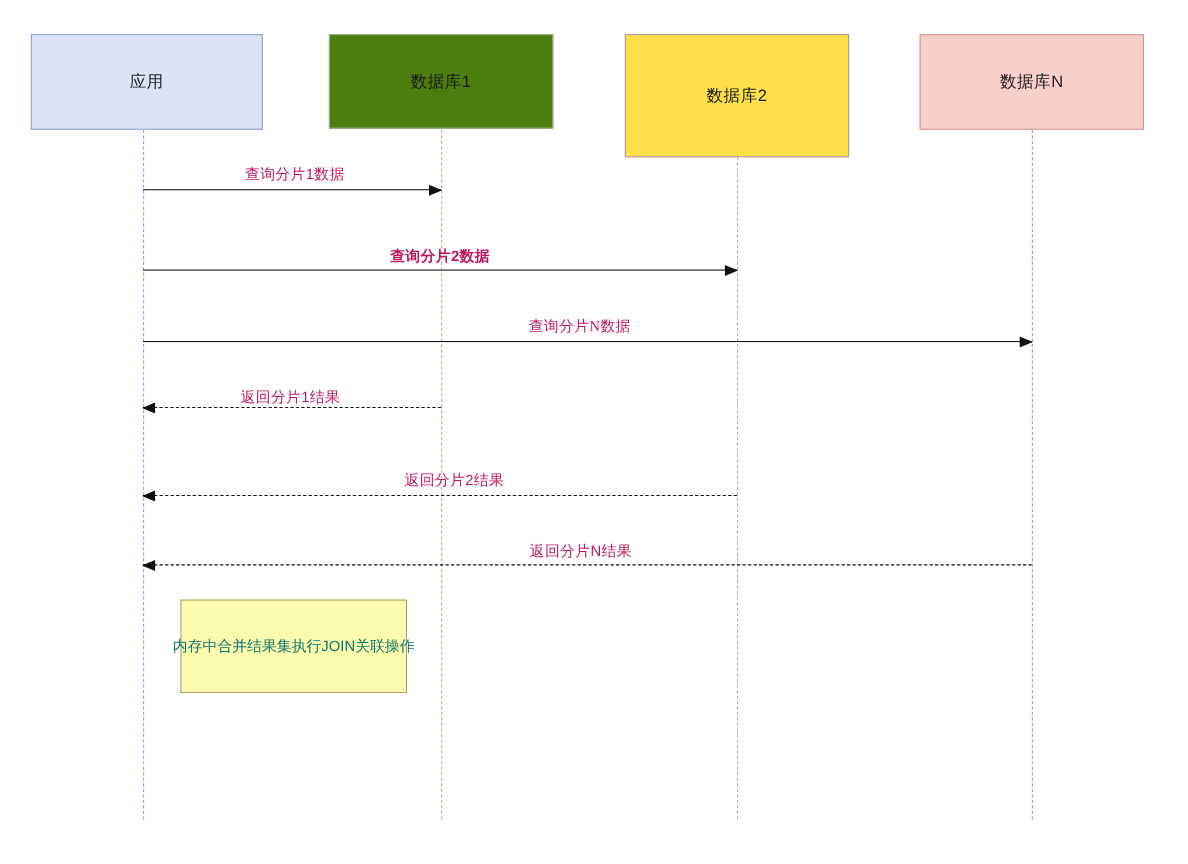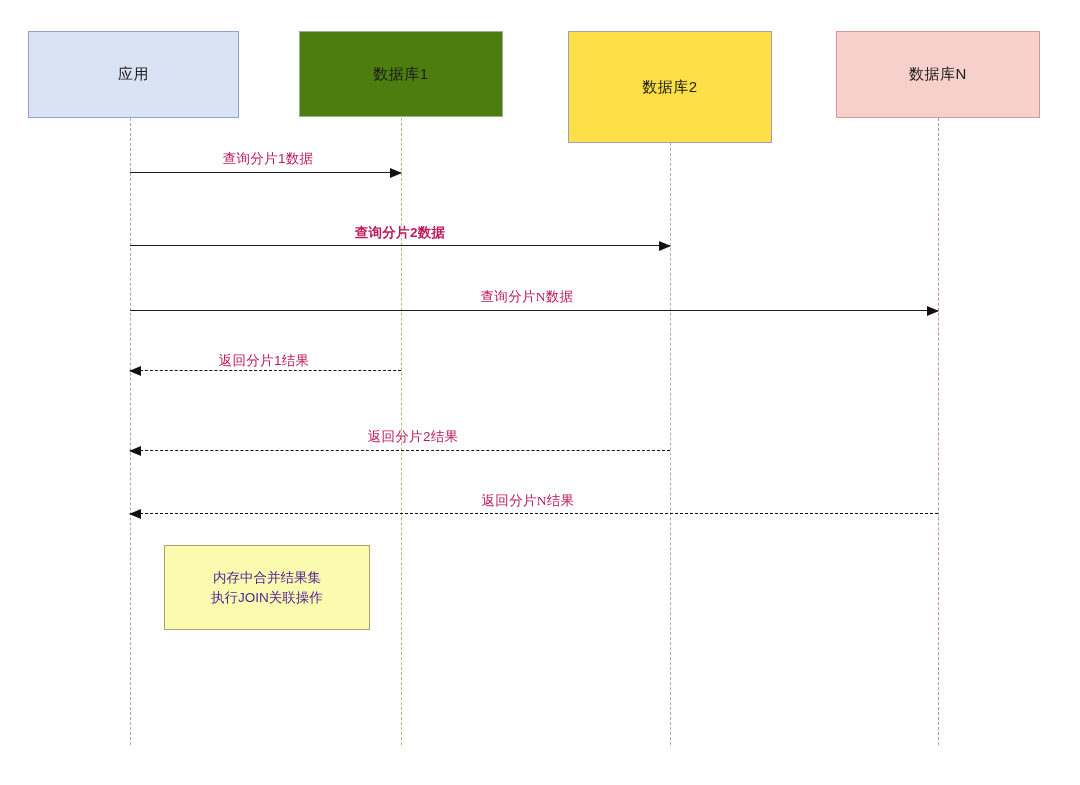--- a/index.html
+++ b/index.html
@@ -84,25 +84,24 @@
     letter-spacing: 0.3px;
   }
 
   
   .note {
     position: absolute;
     box-sizing: border-box;
     background: #fbfbaf;
     border: 1px solid #b0a36a;
     display: flex;
-    flex-direction: column;
     align-items: center;
     justify-content: center;
     font-size: 13.5px;
-    color: #4c1d95;
+    color: #0f766e;
     line-height: 1.45;
     text-align: center;
   }
   .note-line { display: block; white-space: nowrap; }
 </style>
 </head>
 <body>
 
 <div id="canvas">
 
@@ -143,21 +142,21 @@
         <div class="arrowhead left"></div>
       </div>
       <div class="msg-label" style="left: 264px; top: 352px;">返回分片1结果</div>
       <div class="msg dashed" style="left: 130px; top: 450px; width: 540px;">
         <div class="arrowhead left"></div>
       </div>
       <div class="msg-label" style="left: 400px; top: 428px; margin-left: 13px;">返回分片2结果</div>
       <div class="msg dashed" style="left: 130px; top: 513px; width: 808px;">
         <div class="arrowhead left"></div>
       </div>
-      <div class="msg-label" style="left: 528px; top: 492px; font-family: Liberation Serif, serif;">返回分片N结果</div>
+      <div class="msg-label" style="left: 528px; top: 492px;">返回分片N结果</div>
     </div>
   <div id="notes-layer">
       <div class="note" style="left: 164px; top: 545px; width: 206px; height: 85px; background: rgb(251, 251, 175); border-color: rgb(176, 163, 106);">
         <span class="note-line">内存中合并结果集</span>
         <span class="note-line">执行JOIN关联操作</span>
       </div>
     </div>
 
 </div>
 

